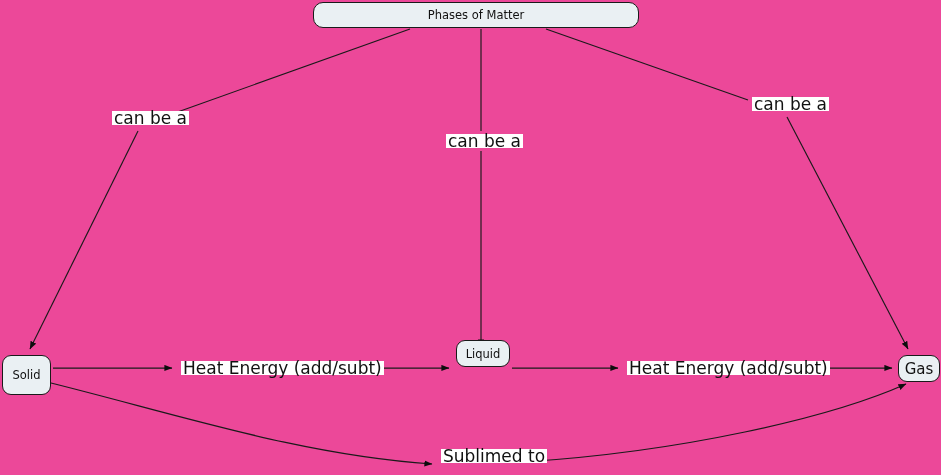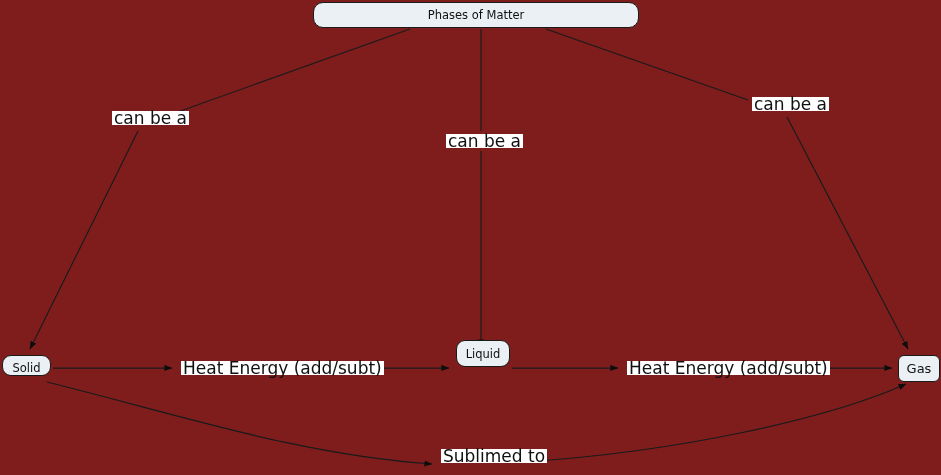--- a/index.html
+++ b/index.html
@@ -8,21 +8,21 @@
     padding: 0;
     background: #ffffff;
   }
   body {
     font-family: "DejaVu Sans", sans-serif;
   }
   #canvas {
     position: relative;
     width: 941px;
     height: 475px;
-    background: #7f1d1d;
+    background: #ec4899;
     overflow: hidden;
   }
   #edges {
     position: absolute;
     left: 0;
     top: 0;
     width: 941px;
     height: 475px;
   }
   .node {
@@ -43,38 +43,36 @@
     top: 2px;
     width: 326px;
     height: 26px;
     border-radius: 10px;
     font-size: 11.5px;
   }
   .node-solid {
     left: 2px;
     top: 355px;
     width: 49px;
-    height: 21px;
+    height: 40px;
     font-size: 11.5px;
-    align-items: flex-end;
   }
   .node-liquid {
     left: 456px;
     top: 340px;
     width: 54px;
     height: 27px;
     font-size: 11.5px;
   }
   .node-gas {
     left: 898px;
     top: 355px;
     width: 42px;
     height: 27px;
-    font-size: 13px;
-    border-radius: 6px;
+    font-size: 15px;
   }
   .edge-label {
     position: absolute;
     color: #111111;
     font-family: "DejaVu Sans", sans-serif;
     font-size: 17px;
     white-space: nowrap;
     background: #ffffff;
     padding: 0 2px;
     line-height: 14px;

